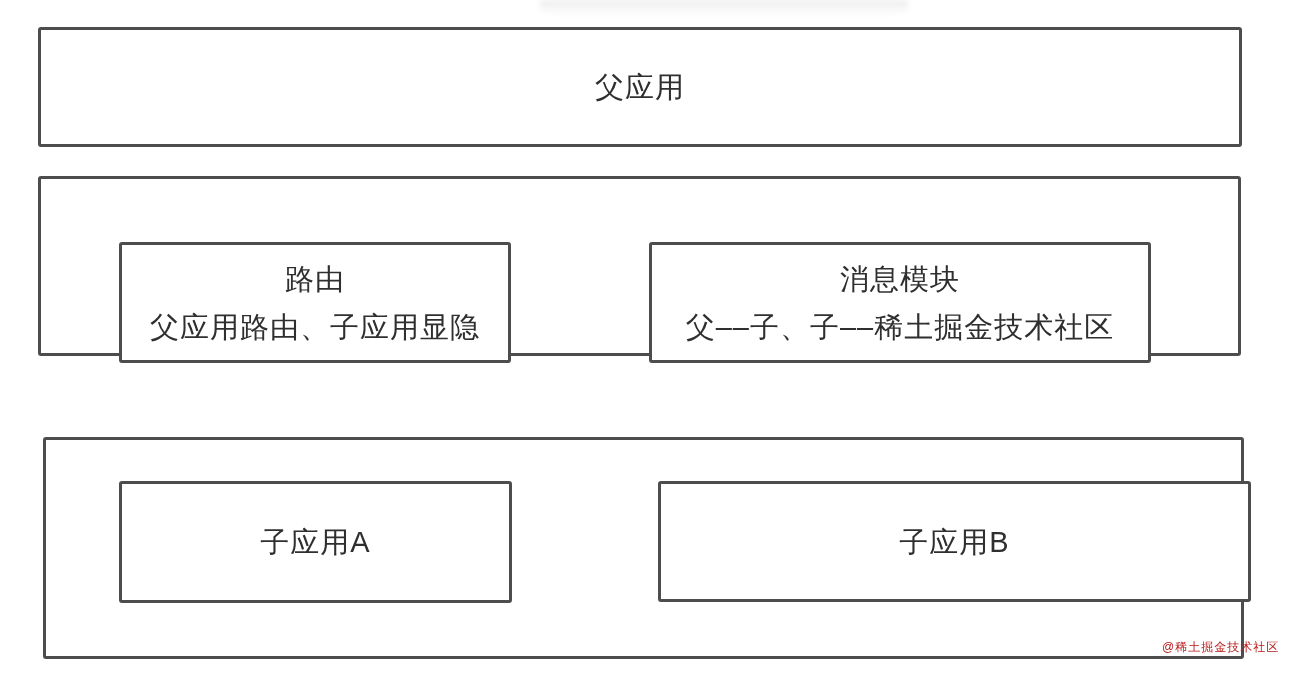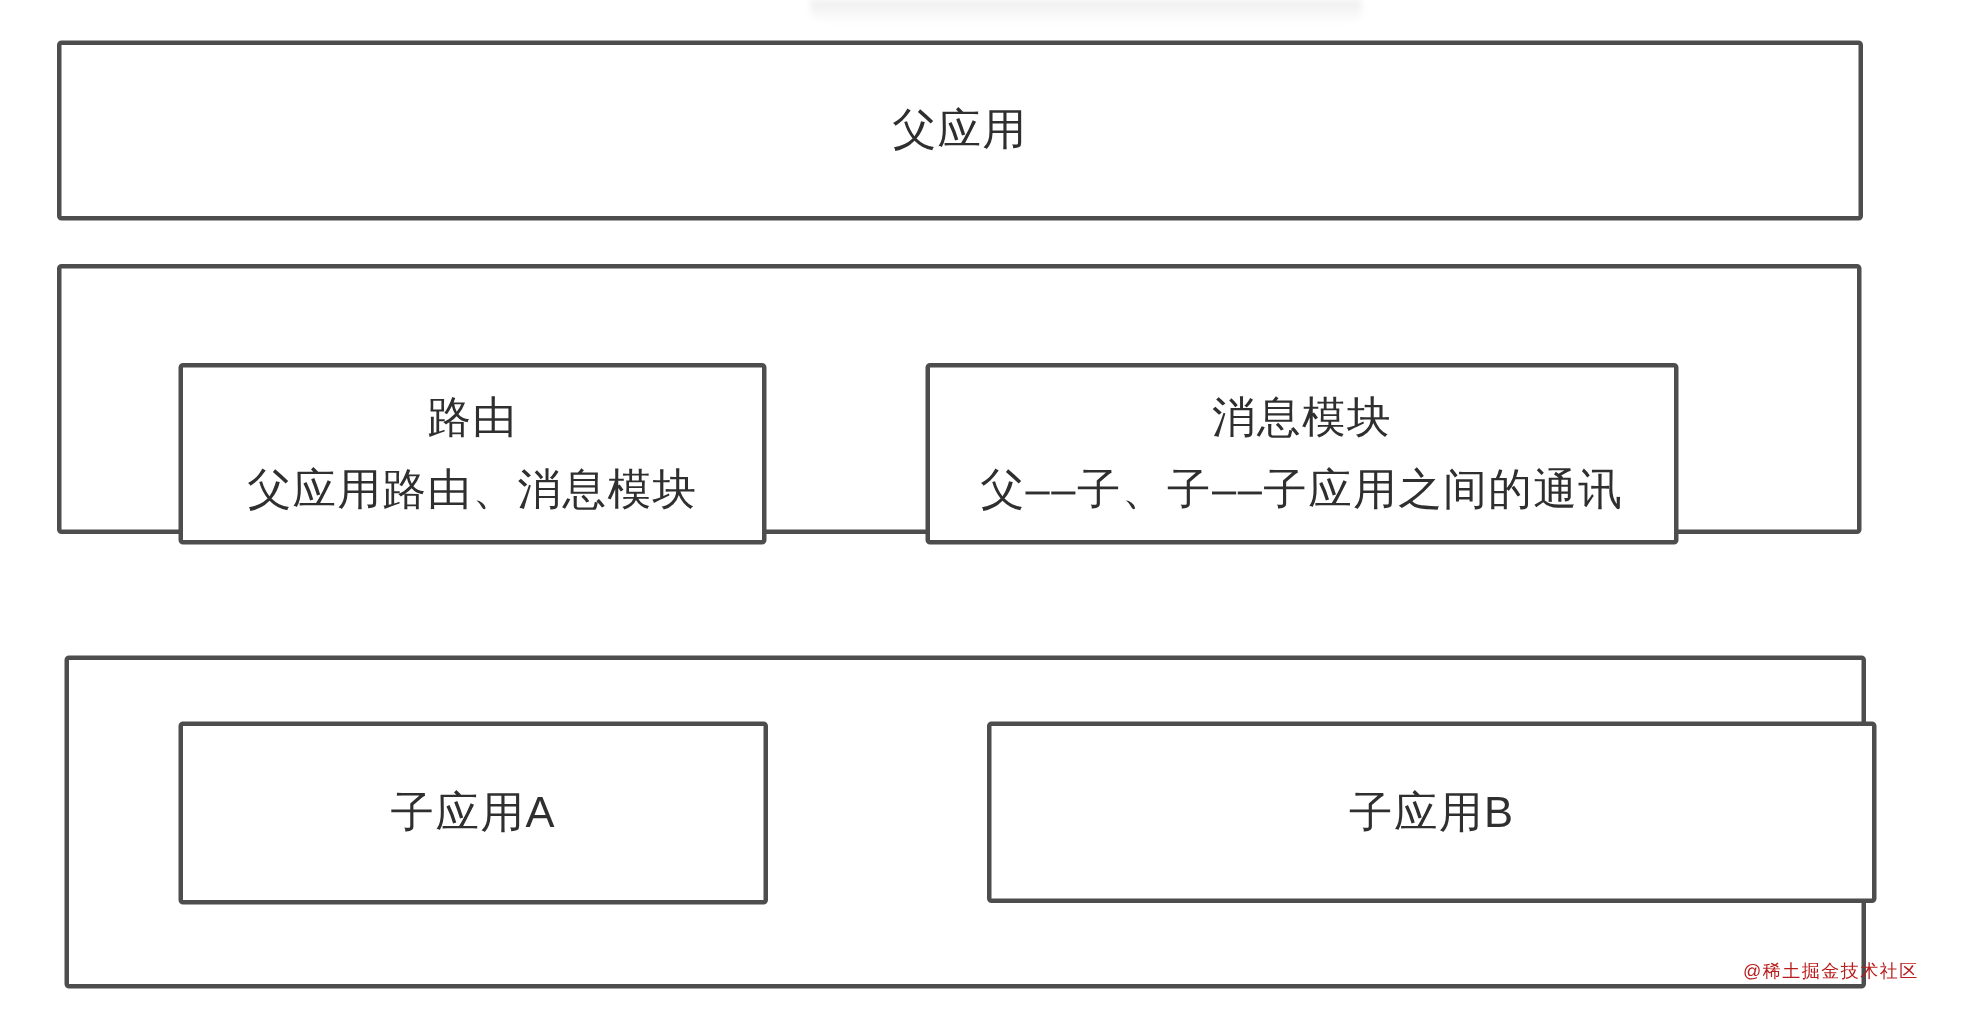--- a/index.html
+++ b/index.html
@@ -33,21 +33,21 @@
     color: #2f2f2f;
     font-size: 29px;
     line-height: 48px;
     letter-spacing: 1px;
     text-align: center;
   }
 
   .parent-box  { left: 38px;  top: 27px;  width: 1204px; height: 120px; }
   .middle-wrap { left: 38px;  top: 176px; width: 1203px; height: 180px; }
   .router-box  { left: 78px;  top: 63px;  width: 392px;  height: 121px; }
-  .message-box { left: 576px; top: 63px;  width: 502px;  height: 121px; }
+  .message-box { left: 608px; top: 63px;  width: 502px;  height: 121px; }
   .bottom-wrap { left: 43px;  top: 437px; width: 1201px; height: 222px; }
   .subA-box    { left: 73px;  top: 41px;  width: 393px;  height: 122px; }
   .subB-box    { left: 612px; top: 41px;  width: 593px;  height: 121px; }
 
   
   .middle-wrap .dbox, .bottom-wrap .dbox { position: absolute; }
 
   .box-title { display: block; }
   .box-desc  { display: block; }
 
@@ -69,25 +69,25 @@
 
   <div class="top-smudge"></div>
 
   <div class="dbox parent-box">
     <span class="box-title">父应用</span>
   </div>
 
   <div class="dbox middle-wrap">
     <div class="dbox router-box">
       <span class="box-title">路由</span>
-      <span class="box-desc">父应用路由、消息模块</span>
+      <span class="box-desc">父应用路由、子应用显隐</span>
     </div>
     <div class="dbox message-box">
       <span class="box-title">消息模块</span>
-      <span class="box-desc">父––子、子––子应用之间的通讯</span>
+      <span class="box-desc">父––子、子––稀土掘金技术社区</span>
     </div>
   </div>
 
   <div class="dbox bottom-wrap">
     <div class="dbox subA-box">
       <span class="box-title">子应用A</span>
     </div>
     <div class="dbox subB-box">
       <span class="box-title">子应用B</span>
     </div>

